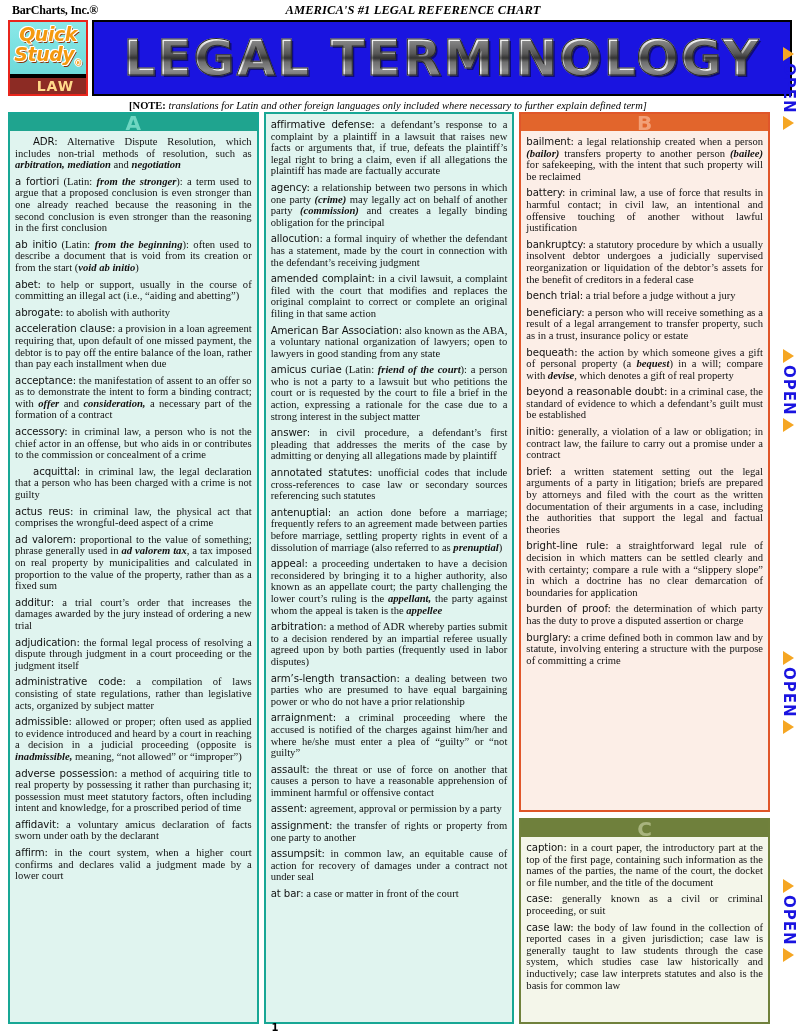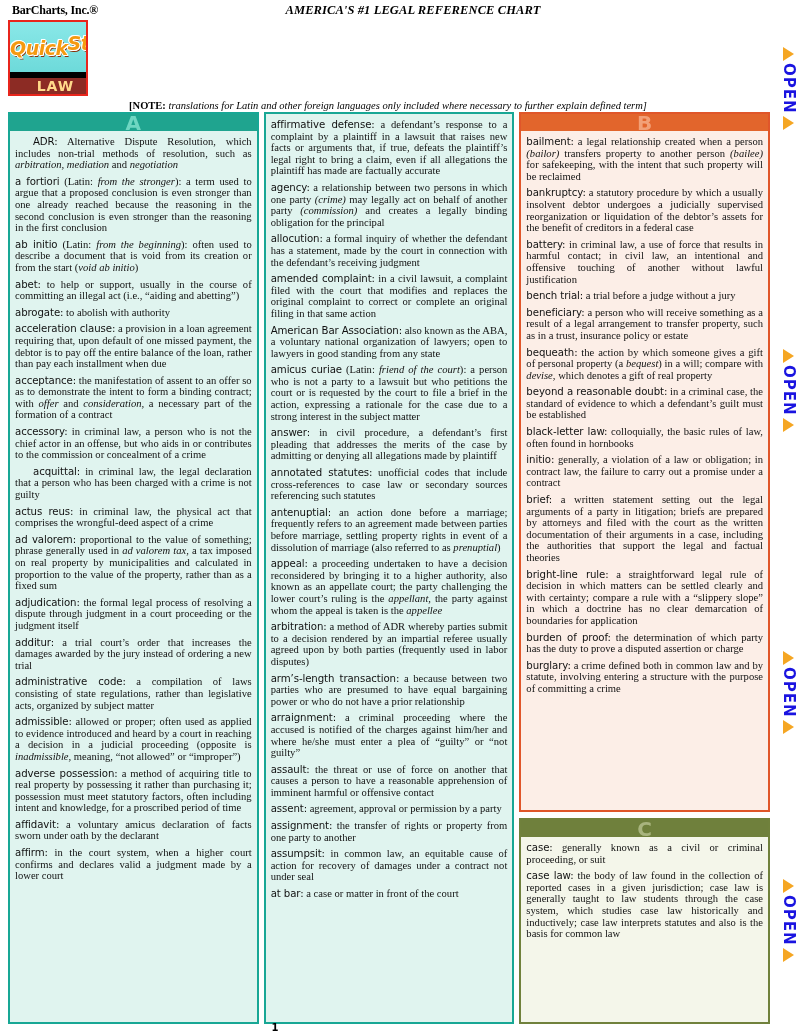--- a/index.html
+++ b/index.html
@@ -63,43 +63,43 @@
     border: 2px solid #e8251c;
     background: #7fe3e3;
     display: flex;
     flex-direction: column;
     flex: 0 0 80px;
     overflow: hidden;
   }
   .logo-top {
     flex: 1;
     display: flex;
-    flex-direction: row;
-    justify-content: flex-start;
+    flex-direction: column;
+    justify-content: center;
     align-items: center;
     background: linear-gradient(#8ae8e8, #6ddada);
     padding-top: 2px;
   }
   .logo-word {
     font-family: "DejaVu Sans", sans-serif;
     font-weight: bold;
     font-style: italic;
     font-size: 19px;
     line-height: 20px;
     color: #f59a10;
     text-shadow:
        1px 0 0 #fff, -1px 0 0 #fff, 0 1px 0 #fff, 0 -1px 0 #fff,
        1px 1px 0 #fff, -1px -1px 0 #fff, 1.5px 1.5px 0 #8b2f08;
     letter-spacing: -0.5px;
   }
   .logo-word .reg { font-size: 8px; vertical-align: sub; }
   .logo-bottom {
     height: 22px;
     background: #8c2b24;
-    border-top: 6px solid #000000;
+    border-top: 4px solid #000000;
     display: flex;
     align-items: center;
     justify-content: center;
     padding-left: 15px;
   }
   .logo-bottom span {
     font-family: "DejaVu Sans", sans-serif;
     font-weight: bold;
     font-size: 14px;
     color: #ffd98a;
@@ -205,21 +205,21 @@
     margin-bottom: 5px;
     hyphens: none;
   }
   .entry:last-child { margin-bottom: 0; }
   .entry .term {
     font-family: "DejaVu Sans", sans-serif;
     font-weight: normal;
     font-size: 10.2px;
     letter-spacing: -0.1px;
   }
-  .entry i { font-style: italic; }
+  .entry i { font-style: italic; font-weight: bold; }
   .entry.indent-first { text-indent: 18px; }
 
   
   .rail {
     position: absolute;
     top: 18px; right: 0;
     width: 24px;
     height: 1008px;
   }
   .open-marker {
@@ -274,20 +274,23 @@
       <div class="logo">
         <div class="logo-top">
           <div class="logo-word">Quick</div>
           <div class="logo-word"><span>Study</span><span class="reg">®</span></div>
         </div>
         <div class="logo-bottom">
           <span>LAW</span>
         </div>
       </div>
 
+      <div class="title-bar">
+        <div class="big-title">LEGAL TERMINOLOGY</div>
+      </div>
     </div>
 
     <div class="note-line">
       <b>[NOTE:</b>
       <i>translations for Latin and other foreign languages only included where necessary to further explain defined term]</i>
     </div>
   </div>
 
   <div class="columns">
     <div class="col">
@@ -300,22 +303,22 @@
             <p class="entry"><span class="term">a fortiori</span><span> (Latin: <i>from the stronger</i>): a term used to argue that a proposed conclusion is even stronger than one already reached because the reasoning in the second conclusion is even stronger than the reasoning in the first conclusion</span></p>
             <p class="entry"><span class="term">ab initio</span><span> (Latin: <i>from the beginning</i>): often used to describe a document that is void from its creation or from the start (<i>void ab initio</i>)</span></p>
             <p class="entry"><span class="term">abet:</span><span> to help or support, usually in the course of committing an illegal act (i.e., “aiding and abetting”)</span></p>
             <p class="entry"><span class="term">abrogate:</span><span> to abolish with authority</span></p>
             <p class="entry"><span class="term">acceleration clause:</span><span> a provision in a loan agreement requiring that, upon default of one missed payment, the debtor is to pay off the entire balance of the loan, rather than pay each installment when due</span></p>
             <p class="entry"><span class="term">acceptance:</span><span> the manifestation of assent to an offer so as to demonstrate the intent to form a binding contract; with <i>offer</i> and <i>consideration,</i> a necessary part of the formation of a contract</span></p>
             <p class="entry"><span class="term">accessory:</span><span> in criminal law, a person who is not the chief actor in an offense, but who aids in or contributes to the commission or concealment of a crime</span></p>
             <p class="entry indent-first"><span class="term">acquittal:</span><span> in criminal law, the legal declaration that a person who has been charged with a crime is not guilty</span></p>
             <p class="entry"><span class="term">actus reus:</span><span> in criminal law, the physical act that comprises the wrongful-deed aspect of a crime</span></p>
             <p class="entry"><span class="term">ad valorem:</span><span> proportional to the value of something; phrase generally used in <i>ad valorem tax</i>, a tax imposed on real property by municipalities and calculated in proportion to the value of the property, rather than as a fixed sum</span></p>
+            <p class="entry"><span class="term">additur:</span><span> a trial court’s order that increases the damages awarded by the jury instead of ordering a new trial</span></p>
             <p class="entry"><span class="term">adjudication:</span><span> the formal legal process of resolving a dispute through judgment in a court proceeding or the judgment itself</span></p>
-            <p class="entry"><span class="term">additur:</span><span> a trial court’s order that increases the damages awarded by the jury instead of ordering a new trial</span></p>
             <p class="entry"><span class="term">administrative code:</span><span> a compilation of laws consisting of state regulations, rather than legislative acts, organized by subject matter</span></p>
             <p class="entry"><span class="term">admissible:</span><span> allowed or proper; often used as applied to evidence introduced and heard by a court in reaching a decision in a judicial proceeding (opposite is <i>inadmissible,</i> meaning, “not allowed” or “improper”)</span></p>
             <p class="entry"><span class="term">adverse possession:</span><span> a method of acquiring title to real property by possessing it rather than purchasing it; possession must meet statutory factors, often including intent and knowledge, for a proscribed period of time</span></p>
             <p class="entry"><span class="term">affidavit:</span><span> a voluntary amicus declaration of facts sworn under oath by the declarant</span></p>
             <p class="entry"><span class="term">affirm:</span><span> in the court system, when a higher court confirms and declares valid a judgment made by a lower court</span></p>
           </div>
         </div>
       </div>
     <div class="col">
         <div class="panel teal" style="flex: 1 1 auto;">
@@ -324,56 +327,56 @@
             <p class="entry"><span class="term">agency:</span><span> a relationship between two persons in which one party <i>(crime)</i> may legally act on behalf of another party <i>(commission)</i> and creates a legally binding obligation for the principal</span></p>
             <p class="entry"><span class="term">allocution:</span><span> a formal inquiry of whether the defendant has a statement, made by the court in connection with the defendant’s receiving judgment</span></p>
             <p class="entry"><span class="term">amended complaint:</span><span> in a civil lawsuit, a complaint filed with the court that modifies and replaces the original complaint to correct or complete an original filing in that same action</span></p>
             <p class="entry"><span class="term">American Bar Association:</span><span> also known as the ABA, a voluntary national organization of lawyers; open to lawyers in good standing from any state</span></p>
             <p class="entry"><span class="term">amicus curiae</span><span> (Latin: <i>friend of the court</i>): a person who is not a party to a lawsuit but who petitions the court or is requested by the court to file a brief in the action, expressing a rationale for the case due to a strong interest in the subject matter</span></p>
             <p class="entry"><span class="term">answer:</span><span> in civil procedure, a defendant’s first pleading that addresses the merits of the case by admitting or denying all allegations made by plaintiff</span></p>
             <p class="entry"><span class="term">annotated statutes:</span><span> unofficial codes that include cross-references to case law or secondary sources referencing such statutes</span></p>
             <p class="entry"><span class="term">antenuptial:</span><span> an action done before a marriage; frequently refers to an agreement made between parties before marriage, settling property rights in event of a dissolution of marriage (also referred to as <i>prenuptial</i>)</span></p>
             <p class="entry"><span class="term">appeal:</span><span> a proceeding undertaken to have a decision reconsidered by bringing it to a higher authority, also known as an appellate court; the party challenging the lower court’s ruling is the <i>appellant,</i> the party against whom the appeal is taken is the <i>appellee</i></span></p>
             <p class="entry"><span class="term">arbitration:</span><span> a method of ADR whereby parties submit to a decision rendered by an impartial referee usually agreed upon by both parties (frequently used in labor disputes)</span></p>
-            <p class="entry"><span class="term">arm’s-length transaction:</span><span> a because between two parties who are presumed to have equal bargaining power or who do not have a prior relationship</span></p>
+            <p class="entry"><span class="term">arm’s-length transaction:</span><span> a dealing between two parties who are presumed to have equal bargaining power or who do not have a prior relationship</span></p>
             <p class="entry"><span class="term">arraignment:</span><span> a criminal proceeding where the accused is notified of the charges against him/her and where he/she must enter a plea of “guilty” or “not guilty”</span></p>
             <p class="entry"><span class="term">assault:</span><span> the threat or use of force on another that causes a person to have a reasonable apprehension of imminent harmful or offensive contact</span></p>
             <p class="entry"><span class="term">assent:</span><span> agreement, approval or permission by a party</span></p>
             <p class="entry"><span class="term">assignment:</span><span> the transfer of rights or property from one party to another</span></p>
             <p class="entry"><span class="term">assumpsit:</span><span> in common law, an equitable cause of action for recovery of damages under a contract not under seal</span></p>
             <p class="entry"><span class="term">at bar:</span><span> a case or matter in front of the court</span></p>
           </div>
         </div>
       </div>
     <div class="col">
         <div class="panel orange" style="flex: 1 1 auto;">
           <div class="sec-head orange">
             <div class="sec-letter">B</div>
           </div>
           <div class="panel-body">
             <p class="entry"><span class="term">bailment:</span><span> a legal relationship created when a person <i>(bailor)</i> transfers property to another person <i>(bailee)</i> for safekeeping, with the intent that such property will be reclaimed</span></p>
+            <p class="entry"><span class="term">battery:</span><span> in criminal law, a use of force that results in harmful contact; in civil law, an intentional and offensive touching of another without lawful justification</span></p>
             <p class="entry"><span class="term">bankruptcy:</span><span> a statutory procedure by which a usually insolvent debtor undergoes a judicially supervised reorganization or liquidation of the debtor’s assets for the benefit of creditors in a federal case</span></p>
-            <p class="entry"><span class="term">battery:</span><span> in criminal law, a use of force that results in harmful contact; in civil law, an intentional and offensive touching of another without lawful justification</span></p>
             <p class="entry"><span class="term">bench trial:</span><span> a trial before a judge without a jury</span></p>
             <p class="entry"><span class="term">beneficiary:</span><span> a person who will receive something as a result of a legal arrangement to transfer property, such as in a trust, insurance policy or estate</span></p>
             <p class="entry"><span class="term">bequeath:</span><span> the action by which someone gives a gift of personal property (a <i>bequest</i>) in a will; compare with <i>devise</i>, which denotes a gift of real property</span></p>
             <p class="entry"><span class="term">beyond a reasonable doubt:</span><span> in a criminal case, the standard of evidence to which a defendant’s guilt must be established</span></p>
-            <p class="entry"><span class="term">black-letter law:</span><span> colloquially, the basic rules of law, often found in hornbooks</span></p>
             <p class="entry"><span class="term">initio:</span><span> generally, a violation of a law or obligation; in contract law, the failure to carry out a promise under a contract</span></p>
             <p class="entry"><span class="term">brief:</span><span> a written statement setting out the legal arguments of a party in litigation; briefs are prepared by attorneys and filed with the court as the written documentation of their arguments in a case, including the authorities that support the legal and factual theories</span></p>
             <p class="entry"><span class="term">bright-line rule:</span><span> a straightforward legal rule of decision in which matters can be settled clearly and with certainty; compare a rule with a “slippery slope” in which a doctrine has no clear demarcation of boundaries for application</span></p>
             <p class="entry"><span class="term">burden of proof:</span><span> the determination of which party has the duty to prove a disputed assertion or charge</span></p>
             <p class="entry"><span class="term">burglary:</span><span> a crime defined both in common law and by statute, involving entering a structure with the purpose of committing a crime</span></p>
           </div>
         </div>
         <div class="panel green" style="flex: 0 0 206px;">
           <div class="sec-head green">
             <div class="sec-letter">C</div>
           </div>
           <div class="panel-body">
+            <p class="entry"><span class="term">caption:</span><span> in a court paper, the introductory part at the top of the first page, containing such information as the names of the parties, the name of the court, the docket or file number, and the title of the document</span></p>
             <p class="entry"><span class="term">case:</span><span> generally known as a civil or criminal proceeding, or suit</span></p>
             <p class="entry"><span class="term">case law:</span><span> the body of law found in the collection of reported cases in a given jurisdiction; case law is generally taught to law students through the case system, which studies case law historically and inductively; case law interprets statutes and also is the basis for common law</span></p>
           </div>
         </div>
       </div>
   </div>
 
   <div class="rail">
       <div class="open-marker" style="top: 28px;">
         <div class="tri"></div>

